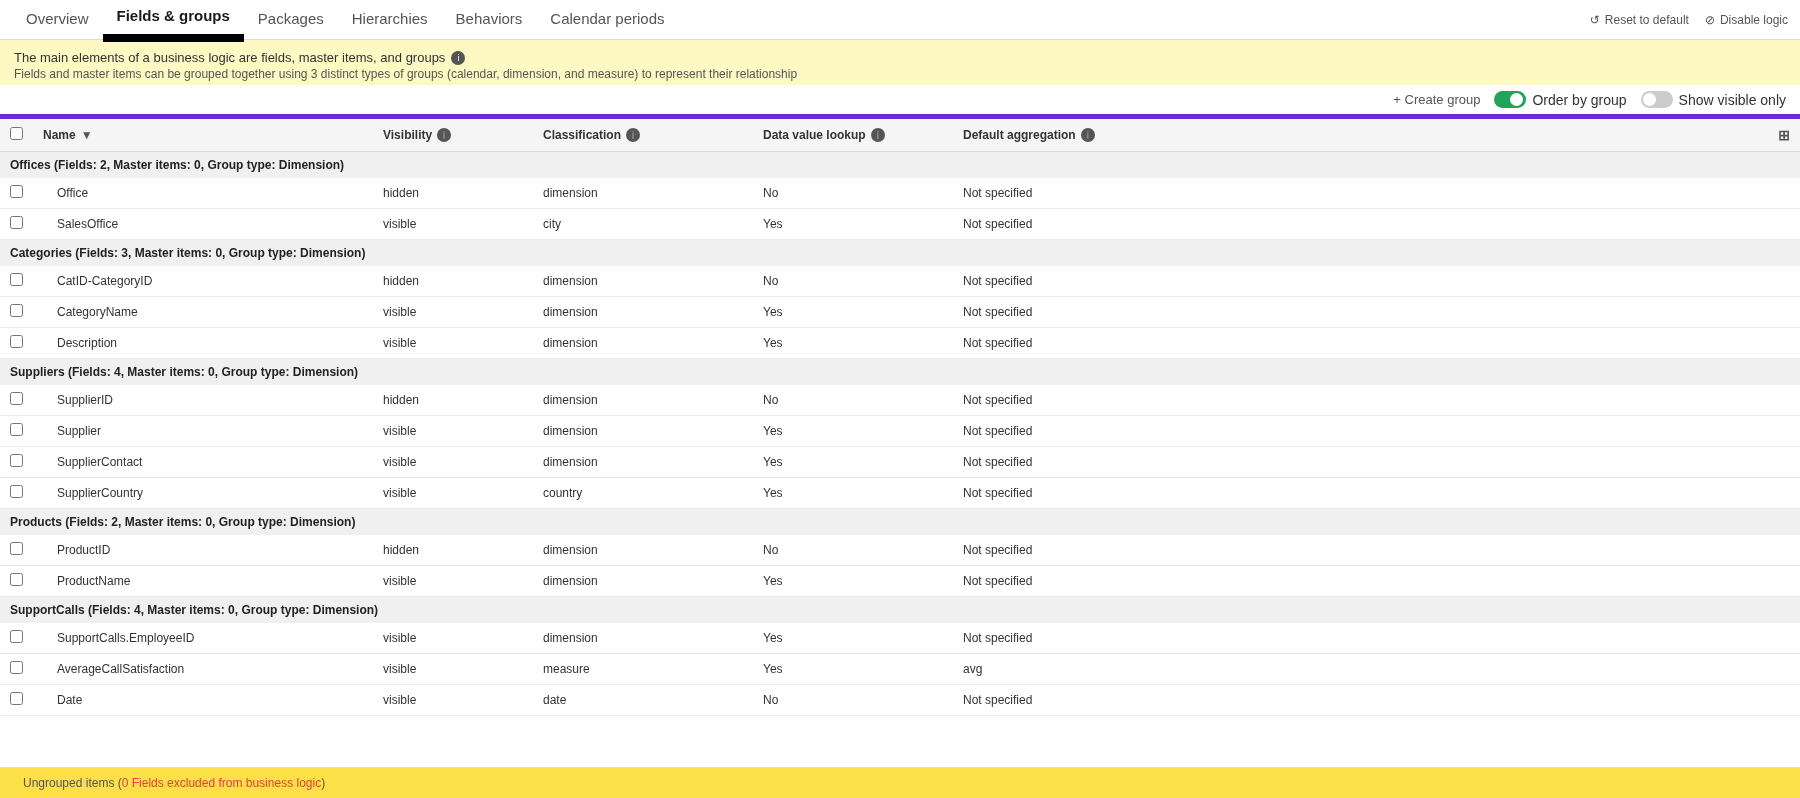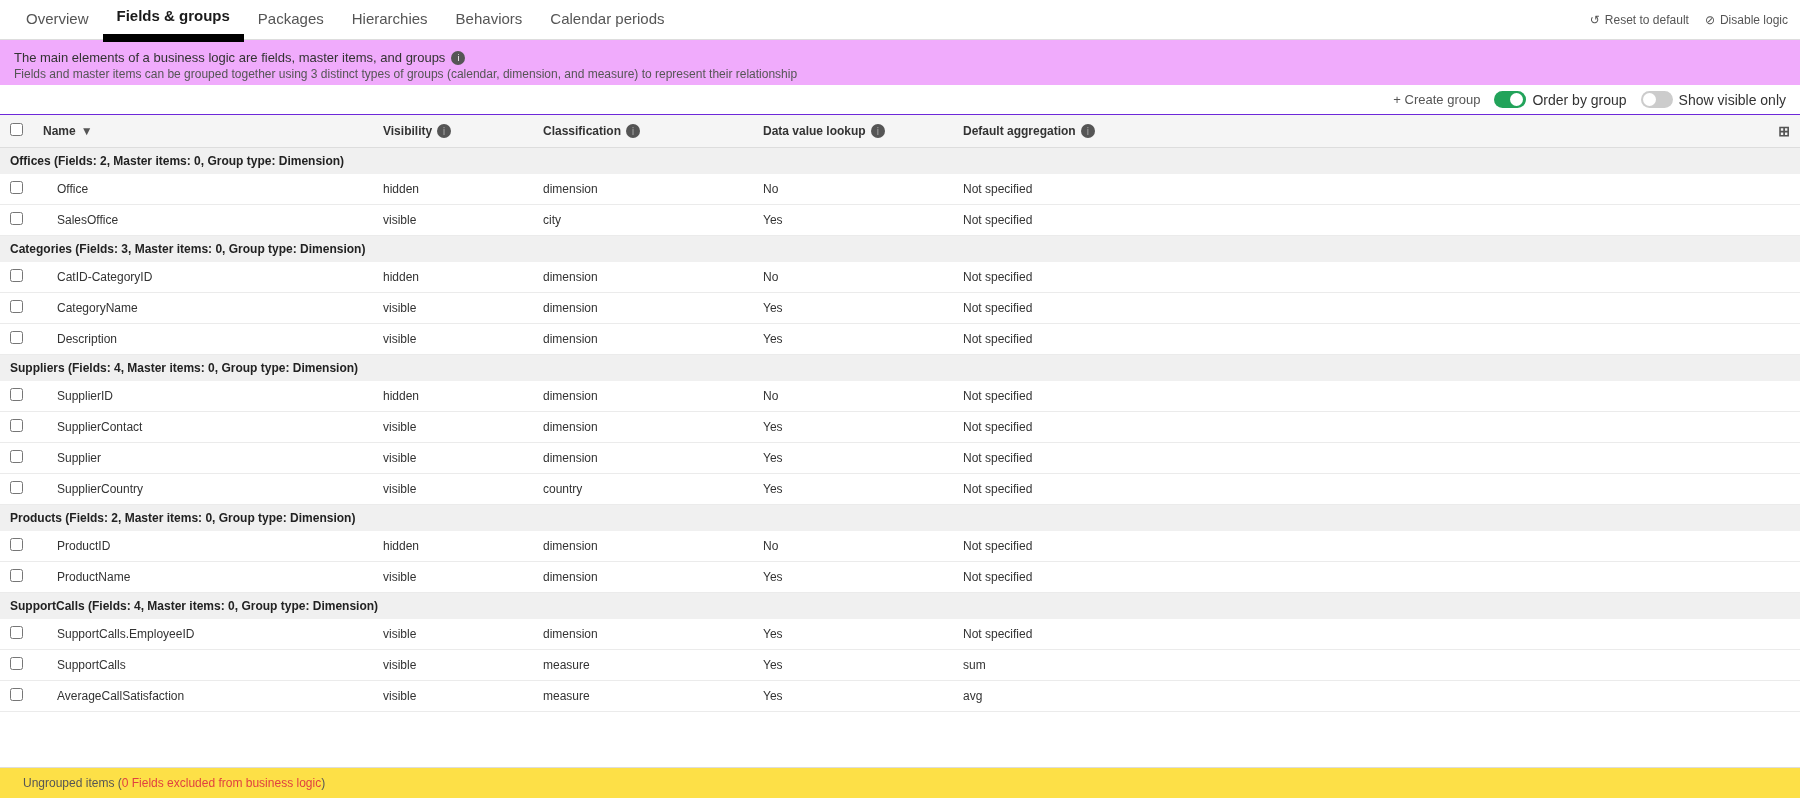--- a/index.html
+++ b/index.html
@@ -6,39 +6,39 @@
     body { font-family: -apple-system, BlinkMacSystemFont, 'Segoe UI', Arial, sans-serif; font-size: 13px; color: #333; background: #fff; overflow: hidden; }
 
     
     .nav-tabs { display: flex; align-items: center; border-bottom: 1px solid #ddd; padding: 0 12px; height: 40px; position: relative; }
     .nav-tab { padding: 0 14px; height: 44px; display: flex; align-items: center; cursor: pointer; font-size: 15px; color: #555; border-bottom: 2px solid transparent; white-space: nowrap; }
     .nav-tab.active { color: #1a1a1a; border-bottom: 8px solid #000000; font-weight: 700; }
     .nav-actions { margin-left: auto; display: flex; align-items: center; gap: 16px; }
     .btn-reset, .btn-disable { display: flex; align-items: center; gap: 5px; color: #555; font-size: 12px; cursor: pointer; border: none; background: none; }
 
     
-    .info-bar { padding: 10px 14px 4px; background: #f0abfc; }
+    .info-bar { padding: 10px 14px 4px; background: #fef9c3; }
     .info-bar .main-text { font-size: 13px; color: #333; display: flex; align-items: center; gap: 6px; }
     .info-bar .sub-text { font-size: 12px; color: #555; margin-top: 2px; }
     .info-icon { width: 14px; height: 14px; border-radius: 50%; background: #555; color: #fff; display: inline-flex; align-items: center; justify-content: center; font-size: 9px; cursor: pointer; flex-shrink: 0; }
 
     
     .toolbar-row { display: flex; align-items: center; justify-content: flex-end; padding: 6px 14px; gap: 14px; }
     .btn-create-group { display: flex; align-items: center; gap: 5px; color: #555; font-size: 13px; cursor: pointer; border: none; background: none; font-weight: 500; }
     .toggle-group { display: flex; align-items: center; gap: 6px; font-size: 14px; color: #333; }
     .toggle { width: 32px; height: 17px; border-radius: 9px; background: #22a35a; position: relative; cursor: pointer; flex-shrink: 0; }
     .toggle.off { background: #ccc; }
     .toggle-knob { width: 13px; height: 13px; border-radius: 50%; background: #fff; position: absolute; top: 2px; transition: left 0.2s; }
     .toggle.on .toggle-knob { left: 16px; }
     .toggle.off .toggle-knob { left: 2px; }
 
     
     .table-wrap { overflow-y: auto; height: calc(100vh - 130px); }
     table { width: 100%; border-collapse: collapse; }
-    thead th { background: #f5f5f5; border-bottom: 1px solid #ddd; border-top: 1px solid #6d28d9; padding: 8px 10px; text-align: left; font-size: 12px; font-weight: 600; color: #333; position: sticky; top: 0; z-index: 2; white-space: nowrap; }
+    thead th { background: #f5f5f5; border-bottom: 1px solid #ddd; border-top: 5px solid #6d28d9; padding: 8px 10px; text-align: left; font-size: 12px; font-weight: 600; color: #333; position: sticky; top: 0; z-index: 2; white-space: nowrap; }
     thead th .th-inner { display: flex; align-items: center; gap: 5px; }
     .th-icon { color: #888; font-size: 11px; }
     .filter-icon { color: #555; cursor: pointer; font-size: 12px; }
     .grid-icon { color: #555; cursor: pointer; font-size: 14px; margin-left: auto; }
 
     tbody tr.group-header td { background: #f0f0f0; font-weight: 700; font-size: 12px; padding: 6px 10px; color: #222; }
     tbody tr.data-row td { padding: 7px 10px; border-bottom: 1px solid #ebebeb; font-size: 12px; color: #333; }
 
     .col-check { width: 30px; }
     .col-name { width: 340px; }
@@ -198,36 +198,36 @@
           <tr class="data-row">
             <td><input type="checkbox" style=""></td>
             <td style="padding-left: 24px;">SupplierID</td>
             <td>hidden</td>
             <td>dimension</td>
             <td>No</td>
             <td>Not specified</td>
           </tr>
           <tr class="data-row">
             <td><input type="checkbox" style=""></td>
+            <td style="padding-left: 24px;">Supplier</td>
+            <td>visible</td>
+            <td>dimension</td>
+            <td>Yes</td>
+            <td>Not specified</td>
+          </tr>
+          <tr class="data-row">
+            <td><input type="checkbox" style=""></td>
             <td style="padding-left: 24px;">SupplierContact</td>
             <td>visible</td>
             <td>dimension</td>
             <td>Yes</td>
             <td>Not specified</td>
           </tr>
           <tr class="data-row">
             <td><input type="checkbox" style=""></td>
-            <td style="padding-left: 24px;">Supplier</td>
-            <td>visible</td>
-            <td>dimension</td>
-            <td>Yes</td>
-            <td>Not specified</td>
-          </tr>
-          <tr class="data-row">
-            <td><input type="checkbox" style=""></td>
             <td style="padding-left: 24px;">SupplierCountry</td>
             <td>visible</td>
             <td>country</td>
             <td>Yes</td>
             <td>Not specified</td>
           </tr>
           <tr class="group-header">
             <td colspan="6">Products (Fields: 2, Master items: 0, Group type: Dimension)</td>
           </tr>
           <tr class="data-row">
@@ -252,33 +252,33 @@
           <tr class="data-row">
             <td><input type="checkbox" style=""></td>
             <td style="padding-left: 24px;">SupportCalls.EmployeeID</td>
             <td>visible</td>
             <td>dimension</td>
             <td>Yes</td>
             <td>Not specified</td>
           </tr>
           <tr class="data-row">
             <td><input type="checkbox" style=""></td>
-            <td style="padding-left: 24px;">SupportCalls</td>
+            <td style="padding-left: 24px;">AverageCallSatisfaction</td>
             <td>visible</td>
             <td>measure</td>
             <td>Yes</td>
-            <td>sum</td>
-          </tr>
-          <tr class="data-row">
-            <td><input type="checkbox" style=""></td>
-            <td style="padding-left: 24px;">AverageCallSatisfaction</td>
-            <td>visible</td>
-            <td>measure</td>
-            <td>Yes</td>
             <td>avg</td>
+          </tr>
+          <tr class="data-row">
+            <td><input type="checkbox" style=""></td>
+            <td style="padding-left: 24px;">Date</td>
+            <td>visible</td>
+            <td>date</td>
+            <td>No</td>
+            <td>Not specified</td>
           </tr>
         </tbody>
     </table>
   </div>
 
   <div class="bottom-bar">
     <span>Ungrouped items (</span><span class="ungrouped">0 Fields excluded from business logic</span><span>)</span>
   </div>
 
 </div>

